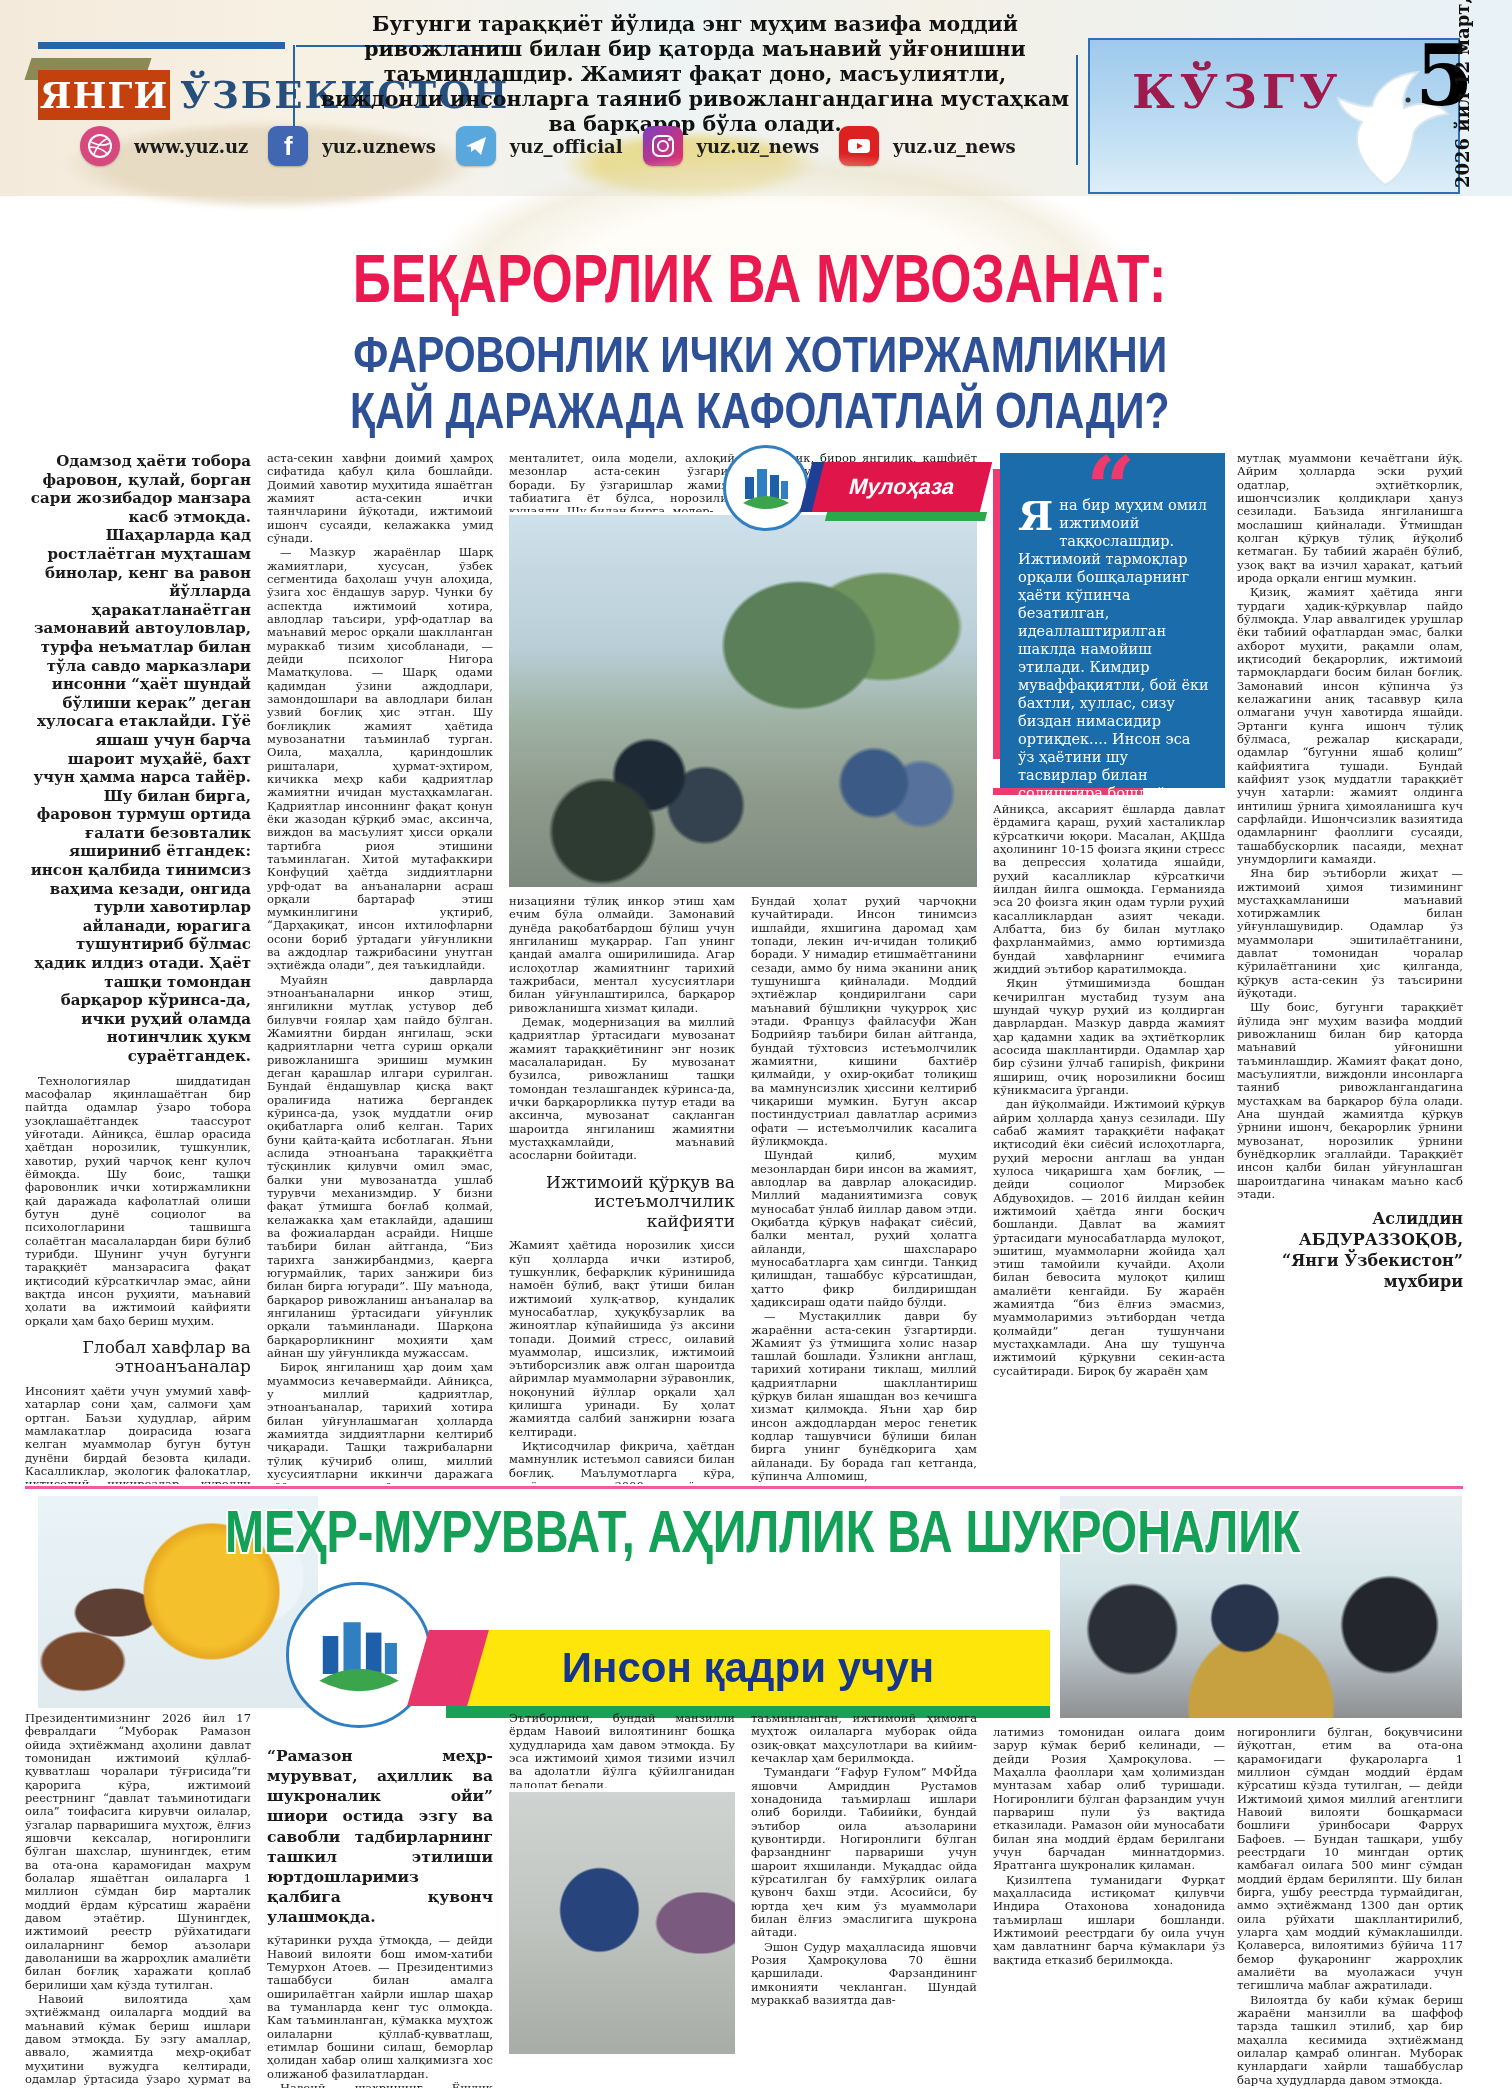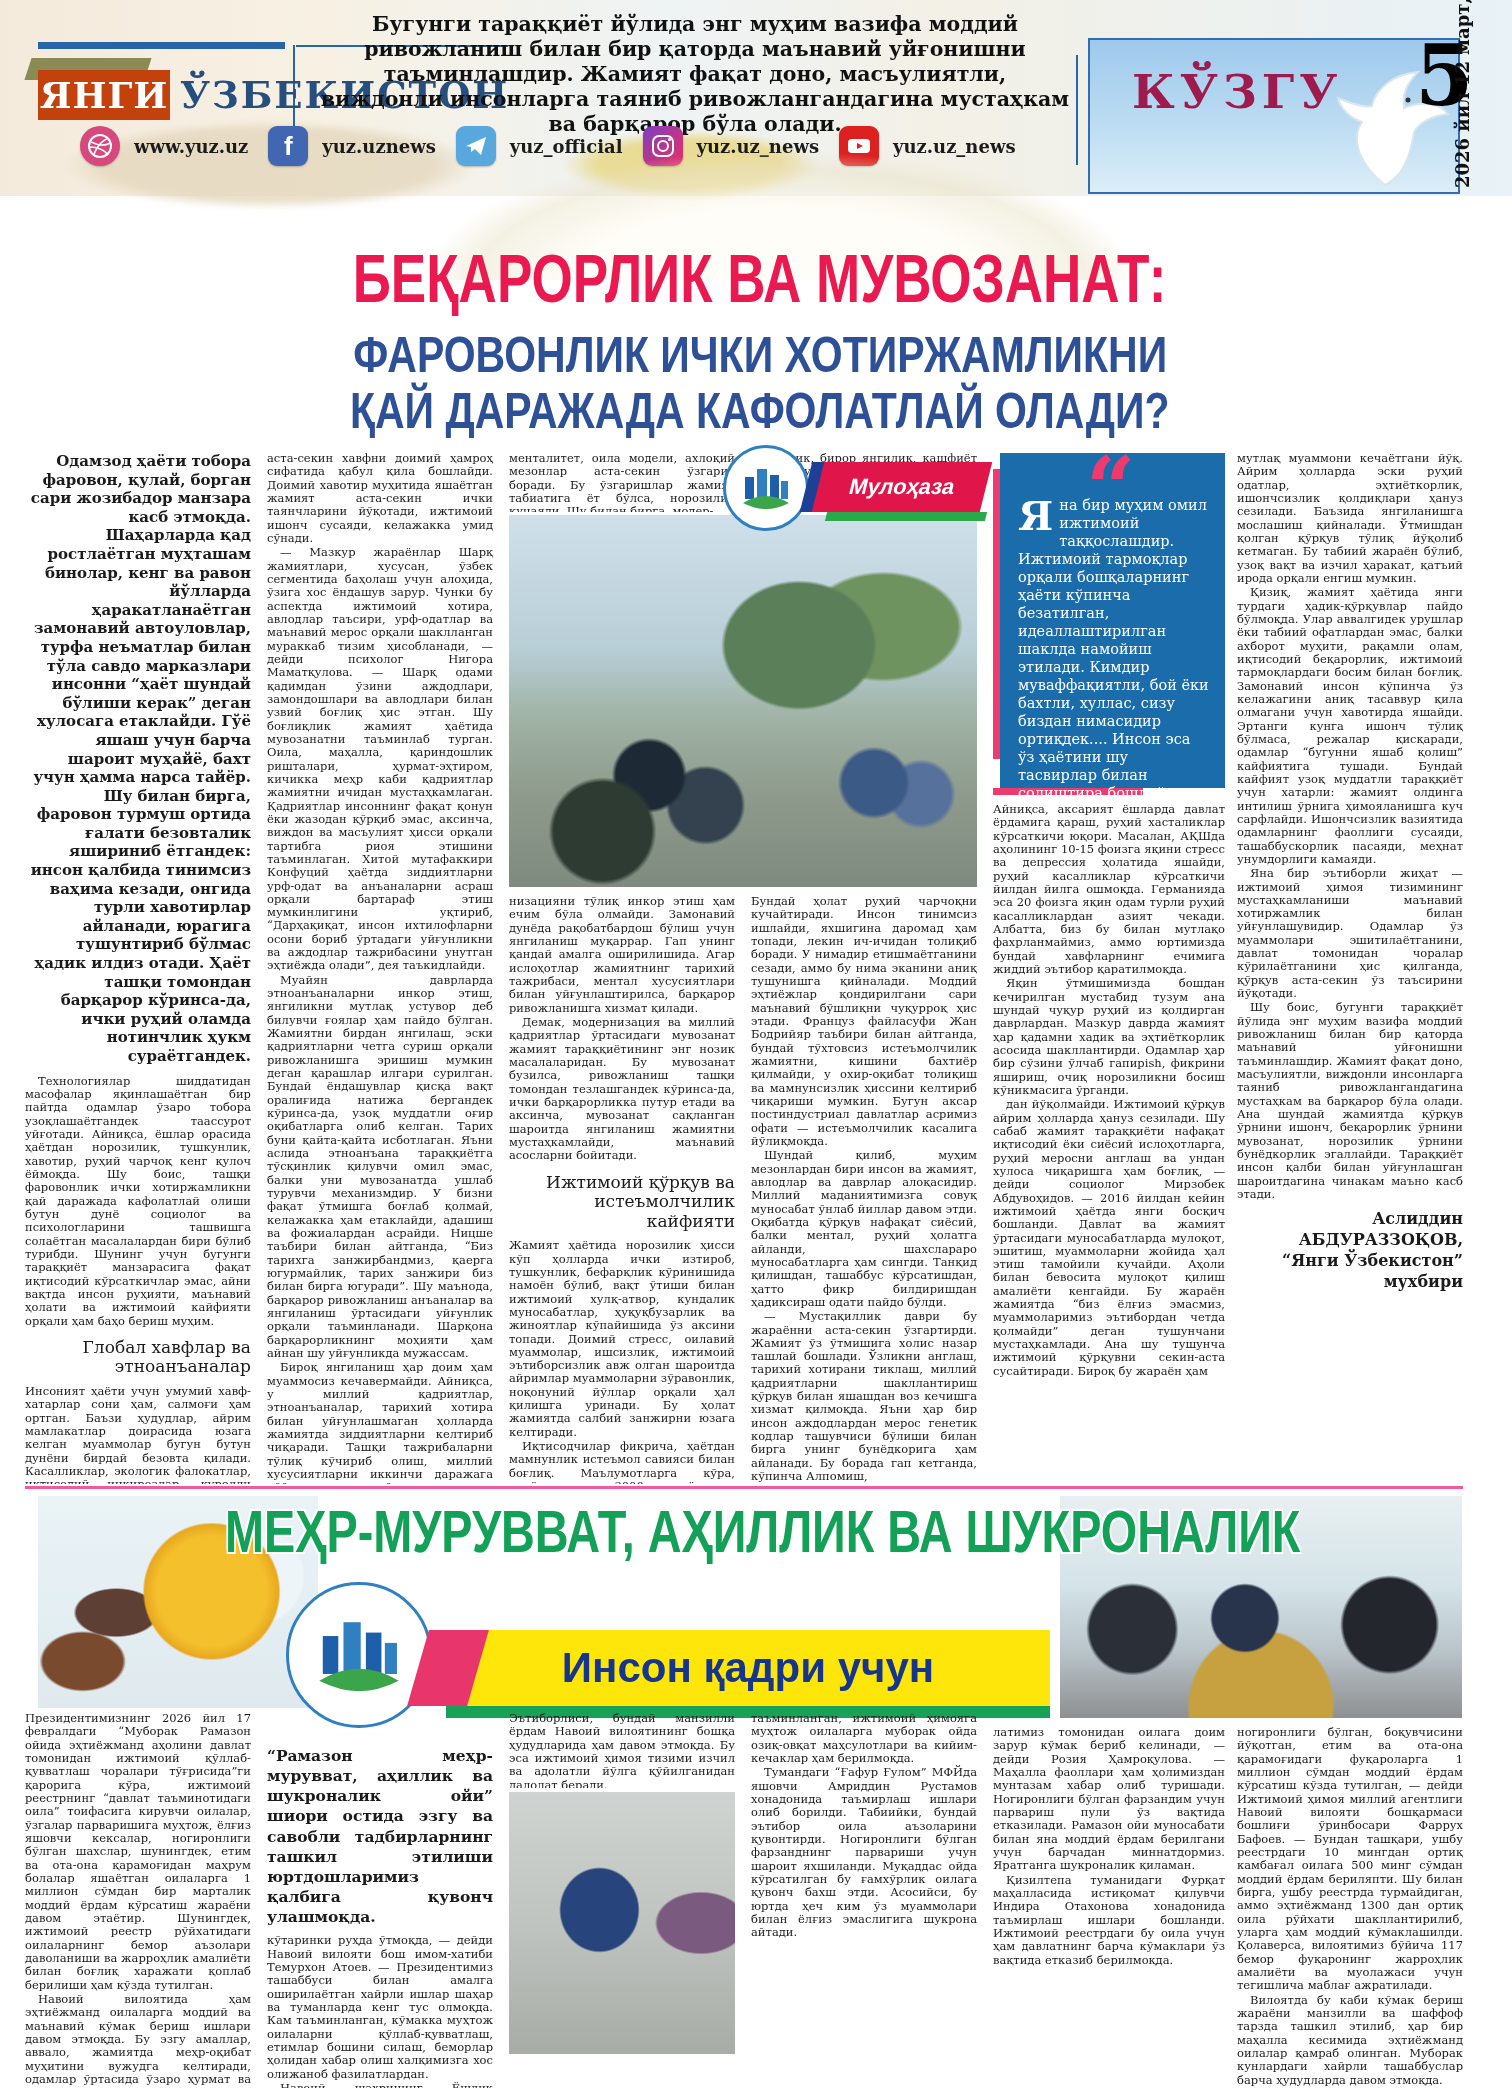--- a/index.html
+++ b/index.html
@@ -302,20 +302,21 @@
 </div>
 
 <div class="abs col" style="left:509px;top:1712px;width:226px;height:76px;">
     <p>Эътиборлиси, бундай манзилли ёрдам Навоий вилоятининг бошқа ҳудудларида ҳам давом этмоқда. Бу эса ижтимоий ҳимоя тизими изчил ва адолатли йўлга қўйилганидан далолат беради.</p>
   </div>
 <div class="abs photo ph3" style="left:509px;top:1792px;width:226px;height:262px;"></div>
 
 <div class="abs col" style="left:751px;top:1712px;width:226px;height:376px;">
     <p>таъминланган, ижтимоий ҳимояга муҳтож оилаларга муборак ойда озиқ-овқат маҳсулотлари ва кийим-кечаклар ҳам берилмоқда.</p>
     <p>Тумандаги “Ғафур Ғулом” МФЙда яшовчи Амриддин Рустамов хонадонида таъмирлаш ишлари олиб борилди. Табиийки, бундай эътибор оила аъзоларини қувонтирди. Ногиронлиги бўлган фарзанднинг парвариши учун шароит яхшиланди. Муқаддас ойда кўрсатилган бу ғамхўрлик оилага қувонч бахш этди. Асосийси, бу юртда ҳеч ким ўз муаммолари билан ёлғиз эмаслигига шукрона айтади.</p>
+    <p>Эшон Судур маҳалласида яшовчи Розия Ҳамроқулова 70 ёшни қаршилади. Фарзандининг имконияти чекланган. Шундай мураккаб вазиятда дав-</p>
   </div>
 
 <div class="abs col" style="left:993px;top:1726px;width:232px;height:362px;">
     <p>латимиз томонидан оилага доим зарур кўмак бериб келинади, — дейди Розия Ҳамроқулова. — Маҳалла фаоллари ҳам ҳолимиздан мунтазам хабар олиб туришади. Ногиронлиги бўлган фарзандим учун парвариш пули ўз вақтида етказилади. Рамазон ойи муносабати билан яна моддий ёрдам берилгани учун барчадан миннатдормиз. Яратганга шукроналик қиламан.</p>
     <p>Қизилтепа туманидаги Фурқат маҳалласида истиқомат қилувчи Индира Отахонова хонадонида таъмирлаш ишлари бошланди. Ижтимоий реестрдаги бу оила учун ҳам давлатнинг барча кўмаклари ўз вақтида етказиб берилмоқда.</p>
   </div>
 
 <div class="abs col" style="left:1237px;top:1726px;width:226px;height:362px;">
   <div>
       <p>ногиронлиги бўлган, боқувчисини йўқотган, етим ва ота-она қарамоғидаги фуқароларга 1 миллион сўмдан моддий ёрдам кўрсатиш кўзда тутилган, — дейди Ижтимоий ҳимоя миллий агентлиги Навоий вилояти бошқармаси бошлиғи ўринбосари Фаррух Бафоев. — Бундан ташқари, ушбу реестрдаги 10 мингдан ортиқ камбағал оилага 500 минг сўмдан моддий ёрдам бериляпти. Шу билан бирга, ушбу реестрда турмайдиган, аммо эҳтиёжманд 1300 дан ортиқ оила рўйхати шакллантирилиб, уларга ҳам моддий кўмаклашилди. Қолаверса, вилоятимиз бўйича 117 бемор фуқаронинг жарроҳлик амалиёти ва муолажаси учун тегишлича маблағ ажратилади.</p>

